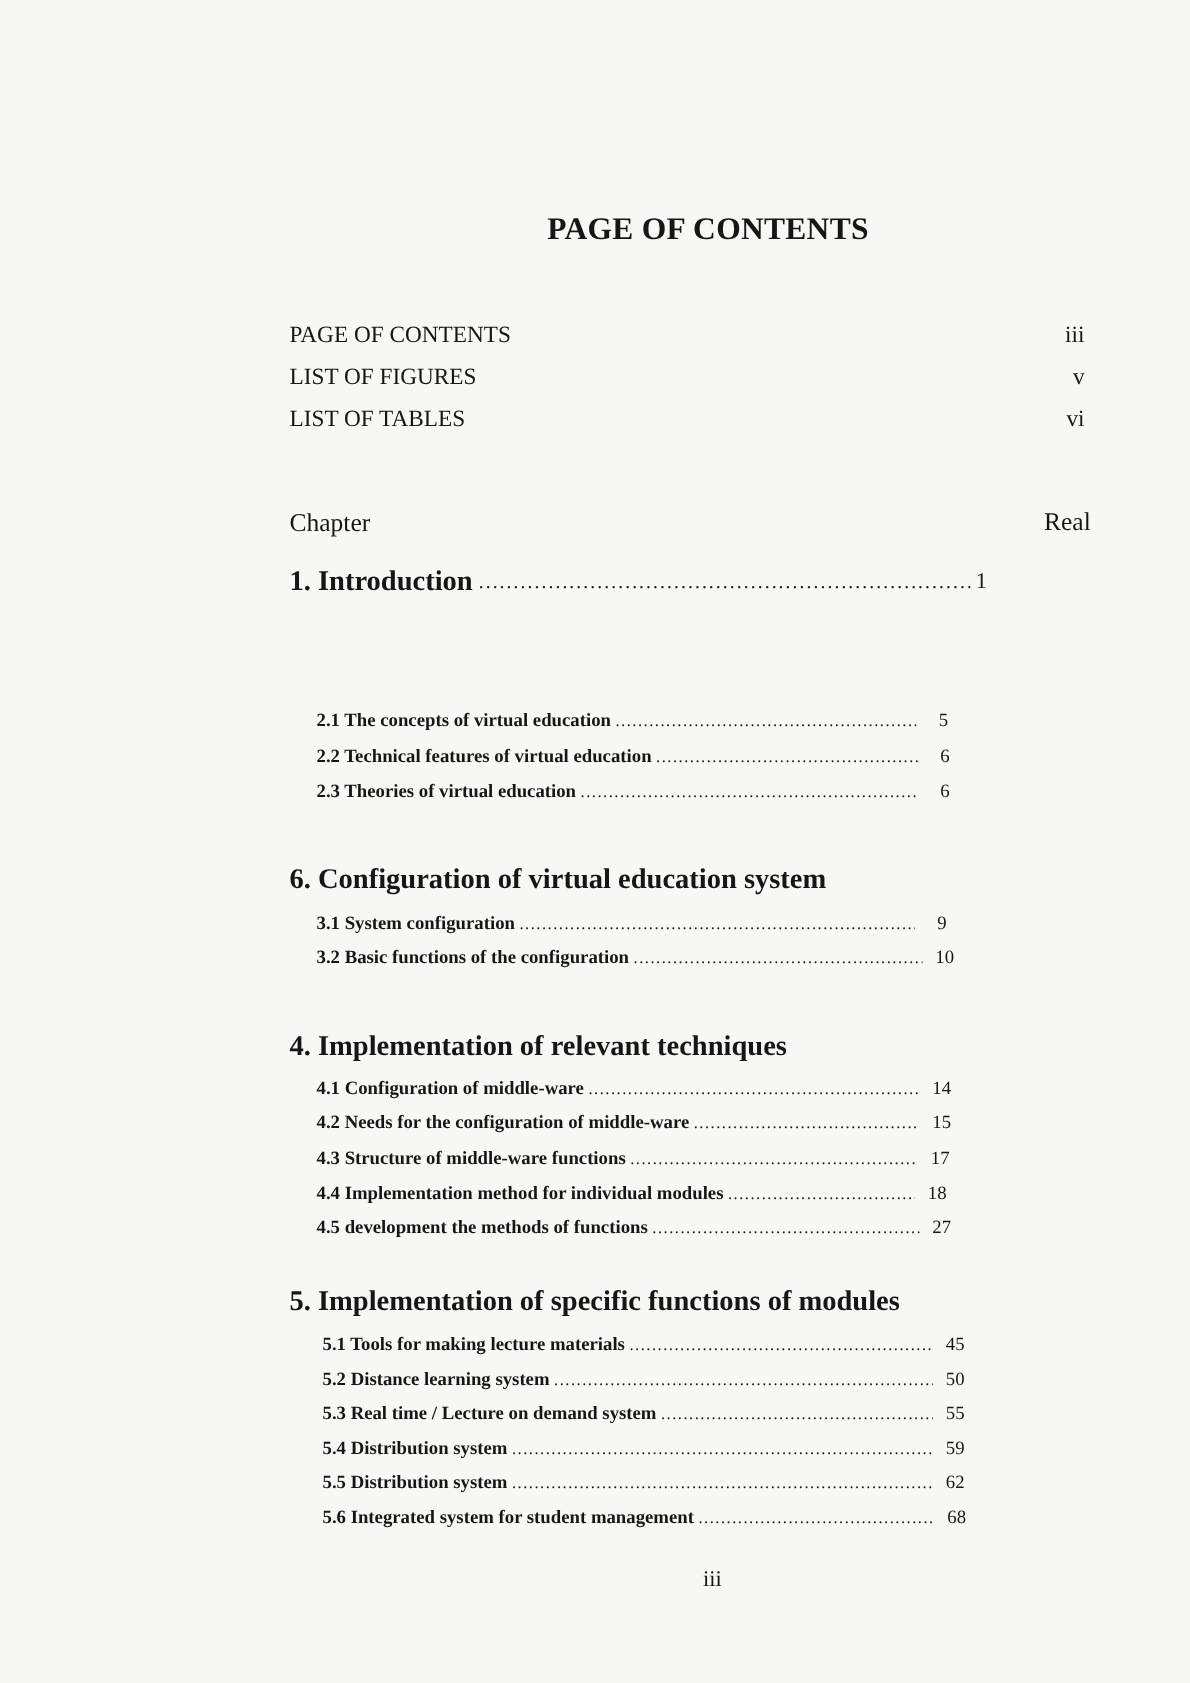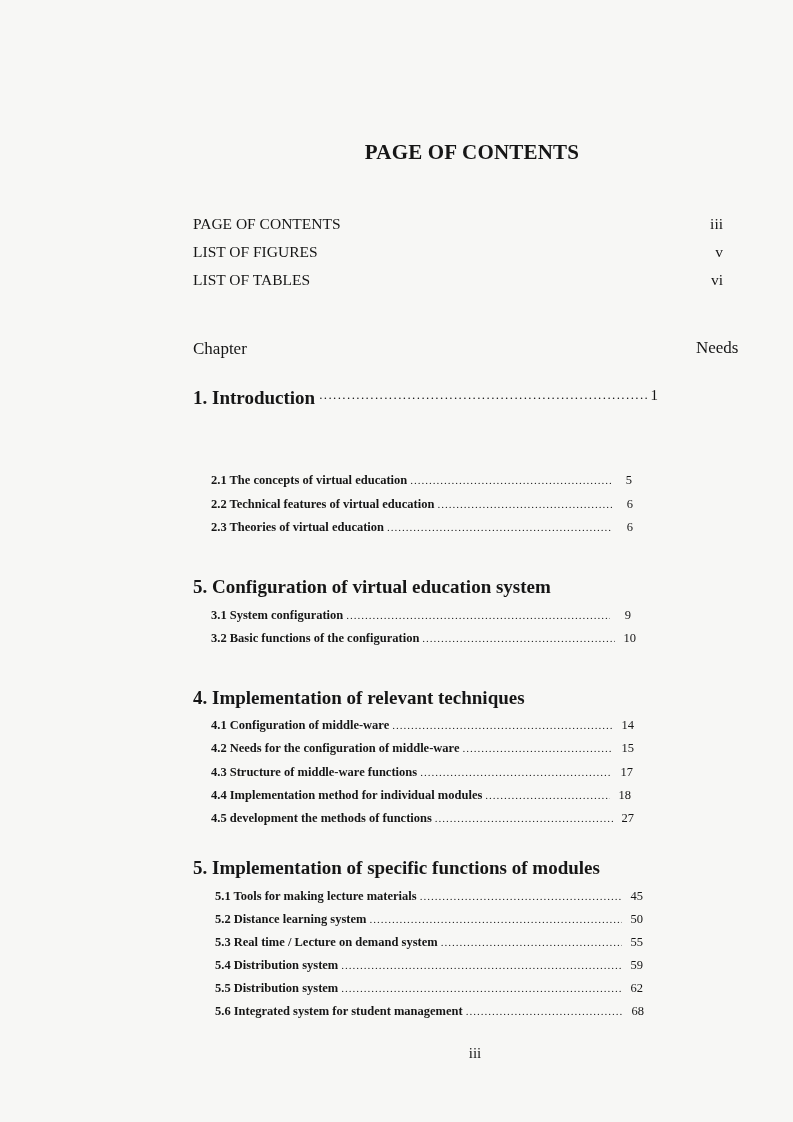--- a/index.html
+++ b/index.html
@@ -15,21 +15,21 @@
   .title {
     position: absolute; left: 0; width: 944px; top: 140px;
     text-align: center; font-weight: bold; font-size: 21px; letter-spacing: 0.2px;
   }
   .fm-row { position: absolute; left: 193px; width: 530px; font-size: 15.5px; }
   .fm-row .pg { position: absolute; right: 0; top: 0; }
   .hdr { position: absolute; font-size: 17px; }
   .ch {
     position: absolute; left: 193px; font-weight: bold; font-size: 19px; white-space: nowrap;
   }
-  .ch1 { width: 465px; display: flex; align-items: flex-start; margin-top: 10px; }
+  .ch1 { width: 465px; display: flex; align-items: center; }
   .ch1 .lbl { white-space: nowrap; }
   .ch1 .dots { flex: 1; overflow: hidden; white-space: nowrap; font-weight: normal; font-size: 13px; margin: 0 4px; letter-spacing: 1.4px; }
   .ch1 .pg { font-weight: normal; font-size: 15px; }
   .sec {
     position: absolute; display: flex; align-items: baseline; font-size: 12.5px; white-space: nowrap;
   }
   .sec .lbl { white-space: nowrap; font-weight: bold; }
   .sec .dots { flex: 1; overflow: hidden; white-space: nowrap; margin: 0 3px; letter-spacing: 1px; font-size: 11px; }
   .sec .pg { min-width: 18px; text-align: right; }
   .footer { position: absolute; left: 0; width: 950px; top: 1045px; text-align: center; font-size: 15px; }
@@ -47,21 +47,21 @@
   <div class="fm-row" style="top:271px">
     <span>LIST OF TABLES</span>
     <span class="pg">vi</span>
   </div>
   <div class="fm-row" style="top:243px">
     <span>LIST OF FIGURES</span>
     <span class="pg">v</span>
   </div>
 
   <div class="hdr" style="left:193px; top:339px">Chapter</div>
-  <div class="hdr" style="left:696px; top:338px">Needs</div>
+  <div class="hdr" style="left:696px; top:338px">Real</div>
 
   <div class="ch ch1" style="top:377px">
     <span class="lbl">1. Introduction</span>
     <span class="dots">.................................................................................................................</span>
     <span class="pg">1</span>
   </div>
 
   <div class="sec" style="left:211px; top:473px; width:421px">
     <span class="lbl">2.1 The concepts of virtual education</span>
     <span class="dots">.......................................................................................................</span>
@@ -71,21 +71,21 @@
     <span class="lbl">2.2 Technical features of virtual education</span>
     <span class="dots">.......................................................................................................</span>
     <span class="pg">6</span>
   </div>
   <div class="sec" style="left:211px; top:520px; width:422px">
     <span class="lbl">2.3 Theories of virtual education</span>
     <span class="dots">.......................................................................................................</span>
     <span class="pg">6</span>
   </div>
 
-  <div class="ch" style="top:576px">5. Configuration of virtual education system</div>
+  <div class="ch" style="top:576px">6. Configuration of virtual education system</div>
   <div class="sec" style="left:211px; top:608px; width:420px">
     <span class="lbl">3.1 System configuration</span>
     <span class="dots">.......................................................................................................</span>
     <span class="pg">9</span>
   </div>
   <div class="sec" style="left:211px; top:631px; width:425px">
     <span class="lbl">3.2 Basic functions of the configuration</span>
     <span class="dots">.......................................................................................................</span>
     <span class="pg">10</span>
   </div>

